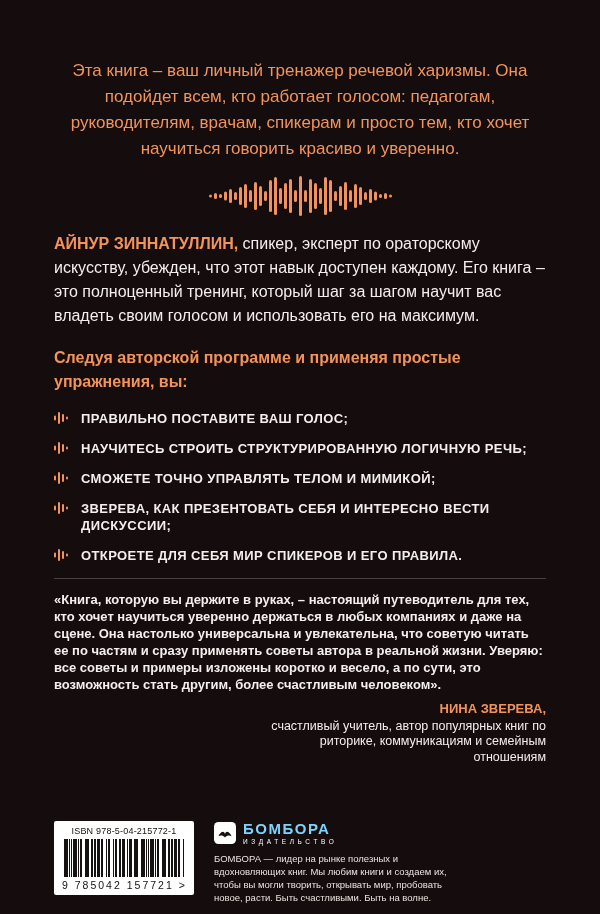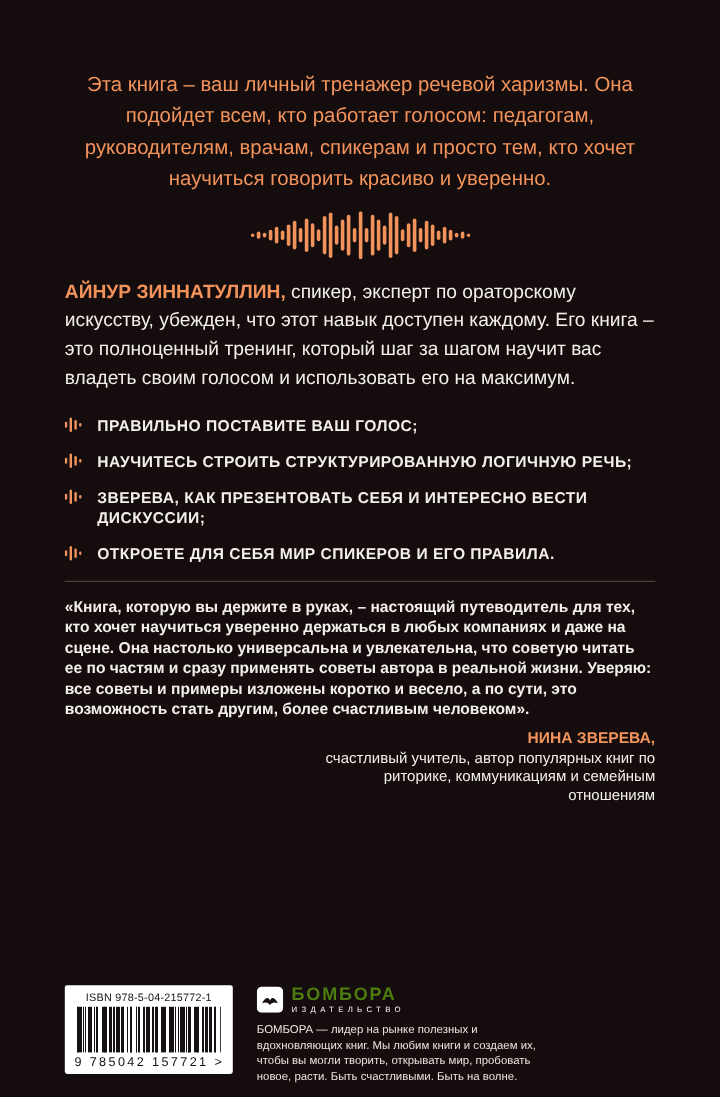--- a/index.html
+++ b/index.html
@@ -48,21 +48,21 @@
   .isbn-label{font-size:9px;letter-spacing:.2px;margin-bottom:3px;white-space:nowrap;}
   .barcode-bars{
     height:38px;margin:0 2px;
     background:
       repeating-linear-gradient(90deg,#171212 0 1px,rgba(0,0,0,0) 1px 2px,#171212 2px 4px,rgba(0,0,0,0) 4px 7px),
       repeating-linear-gradient(90deg,#171212 0 2px,rgba(0,0,0,0) 2px 5px,#171212 5px 6px,rgba(0,0,0,0) 6px 11px);
   }
   .barcode-number{font-size:10.5px;letter-spacing:2px;margin-top:2px;white-space:nowrap;}
   .pub-col{flex:1;max-width:250px;color:#eae5e1;}
   .pub-logo{display:flex;align-items:center;gap:7px;margin-bottom:7px;}
-  .pub-name{font-weight:bold;font-size:15px;letter-spacing:1.5px;color:#4d7c0f;line-height:15px;}
+  .pub-name{font-weight:bold;font-size:15px;letter-spacing:1.5px;color:#7dd3fc;line-height:15px;}
   .pub-sub{font-size:6.5px;letter-spacing:3.6px;color:#ffffff;margin-top:2px;}
   .pub-blurb{font-size:9.5px;line-height:13px;color:#e8e3df;}
 </style>
 </head>
 <body>
 
 <div class="content">
 
   <p class="intro">Эта книга – ваш личный тренажер речевой харизмы. Она подойдет всем, кто работает голосом: педагогам, руководителям, врачам, спикерам и просто тем, кто хочет научиться говорить красиво и уверенно.</p>
 
@@ -105,20 +105,21 @@
         <rect x="170" y="18" width="3" height="4" rx="1.5" fill="#f2935c"></rect>
         <rect x="175" y="17" width="3" height="6" rx="1.5" fill="#f2935c"></rect>
         <rect x="180" y="18.5" width="3" height="3" rx="1.5" fill="#f2935c"></rect>
       </svg>
     </div>
 
   <p class="author-par">
     <span class="author-name">АЙНУР ЗИННАТУЛЛИН,</span><span> спикер, эксперт по ораторскому искусству, убежден, что этот навык доступен каждому. Его книга – это полноценный тренинг, который шаг за шагом научит вас владеть своим голосом и использовать его на максимум.</span>
   </p>
 
+  <p class="program-heading">Следуя авторской программе и применяя простые упражнения, вы:</p>
 
   <ul class="bullets">
     <li>
       <span class="bullet-icon wave-mini">
           <svg width="14" height="14">
             <rect x="0" y="4.5" width="2" height="5" rx="1" fill="#f2935c"></rect>
             <rect x="4" y="1" width="2" height="12" rx="1" fill="#f2935c"></rect>
             <rect x="8" y="3" width="2" height="8" rx="1" fill="#f2935c"></rect>
             <rect x="12" y="5.5" width="2" height="3" rx="1" fill="#f2935c"></rect>
           </svg>
@@ -128,20 +129,31 @@
     <li>
       <span class="bullet-icon wave-mini">
           <svg width="14" height="14">
             <rect x="0" y="4.5" width="2" height="5" rx="1" fill="#f2935c"></rect>
             <rect x="4" y="1" width="2" height="12" rx="1" fill="#f2935c"></rect>
             <rect x="8" y="3" width="2" height="8" rx="1" fill="#f2935c"></rect>
             <rect x="12" y="5.5" width="2" height="3" rx="1" fill="#f2935c"></rect>
           </svg>
         </span>
       <span>НАУЧИТЕСЬ СТРОИТЬ СТРУКТУРИРОВАННУЮ ЛОГИЧНУЮ РЕЧЬ;</span>
+    </li>
+    <li>
+      <span class="bullet-icon wave-mini">
+          <svg width="14" height="14">
+            <rect x="0" y="4.5" width="2" height="5" rx="1" fill="#f2935c"></rect>
+            <rect x="4" y="1" width="2" height="12" rx="1" fill="#f2935c"></rect>
+            <rect x="8" y="3" width="2" height="8" rx="1" fill="#f2935c"></rect>
+            <rect x="12" y="5.5" width="2" height="3" rx="1" fill="#f2935c"></rect>
+          </svg>
+        </span>
+      <span>СМОЖЕТЕ ТОЧНО УПРАВЛЯТЬ ТЕЛОМ И МИМИКОЙ;</span>
     </li>
     <li>
       <span class="bullet-icon wave-mini">
           <svg width="14" height="14">
             <rect x="0" y="4.5" width="2" height="5" rx="1" fill="#f2935c"></rect>
             <rect x="4" y="1" width="2" height="12" rx="1" fill="#f2935c"></rect>
             <rect x="8" y="3" width="2" height="8" rx="1" fill="#f2935c"></rect>
             <rect x="12" y="5.5" width="2" height="3" rx="1" fill="#f2935c"></rect>
           </svg>
         </span>

